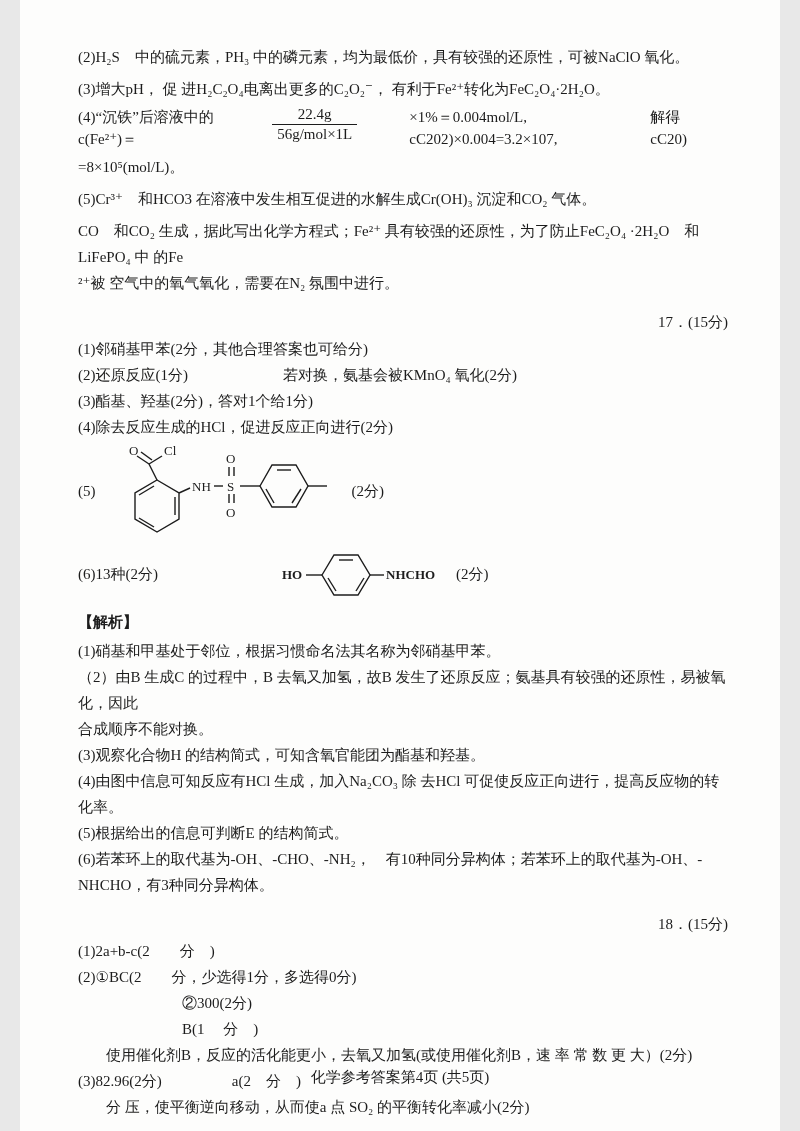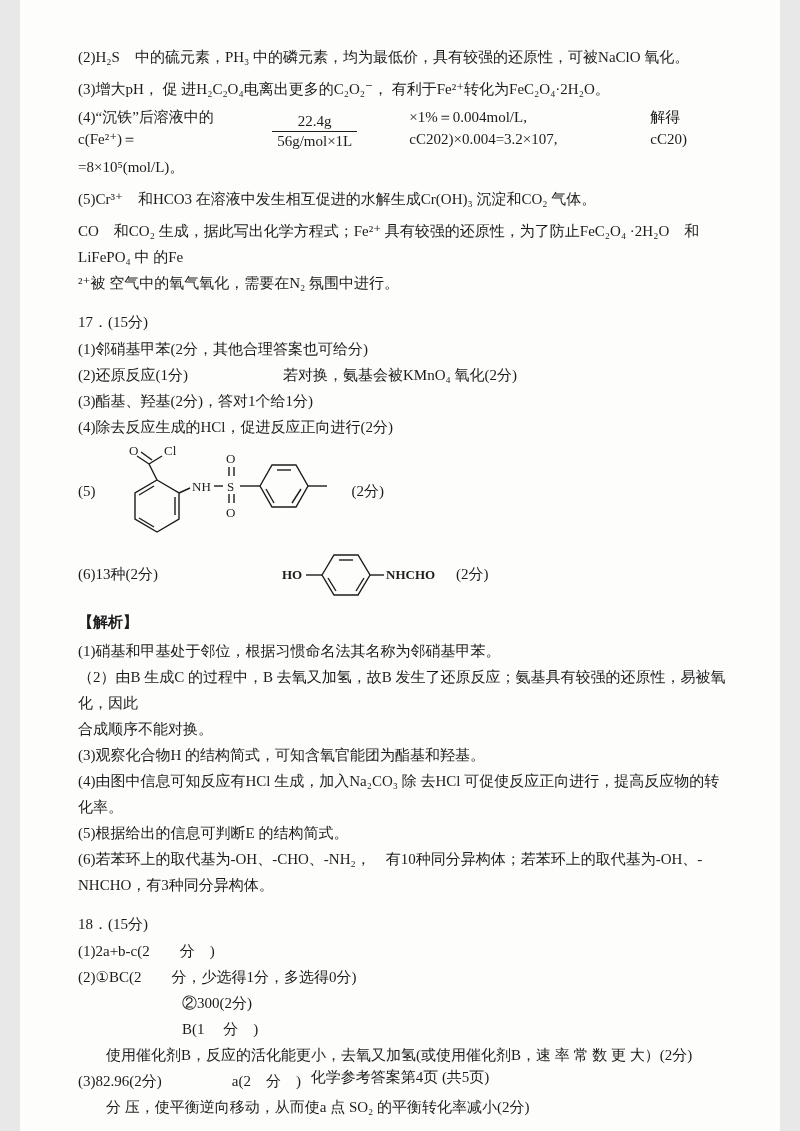--- a/index.html
+++ b/index.html
@@ -13,26 +13,26 @@
     font-size:15px;
     box-sizing:border-box;
     padding:44px 52px 20px 58px;
     overflow:hidden;
   }
   .ln { margin:0; line-height:26px; white-space:normal; }
   .row { display:flex; align-items:baseline; }
   .gap-sm { height:6px; }
   .gap-md { height:12px; }
   .ind { margin-left:28px;flex-direction:column; }
-  .sec-title { margin:0; line-height:28px; }
+  .sec-title { margin:0; line-height:28px;text-align:right; }
   .jiexi { font-weight:bold; margin:2px 0; line-height:28px; }
   .frac { display:inline-block; vertical-align:middle; text-align:center; margin:0 4px; line-height:1.15; }
   .frac .num { display:block; padding:0 5px 1px 5px; border-bottom:1.3px solid #1c1c1c; }
   .frac .den { display:block; padding:1px 5px 0 5px; }
-  .frac-line { line-height:22px; margin:4px 0; display:flex; align-items:flex-end; flex-wrap:nowrap;gap:48px; }
+  .frac-line { line-height:22px; margin:4px 0; display:flex; align-items:flex-start; flex-wrap:nowrap;gap:48px; }
   .push-right { margin-left:auto; padding-right:30px; }
   .ml-lg { margin-left:95px; }
   .ml-md { margin-left:76px; }
   .ml-sm { margin-left:70px; }
   .structure-row { display:flex; align-items:center; margin:2px 0 4px 0; }
   .structure-row svg { display:block; }
   .s-label { margin-right:6px; }
   .s-score { margin-left:0;text-align:right; }
   svg text { font-family:"Liberation Serif","DejaVu Serif",serif; }
   .footer {

